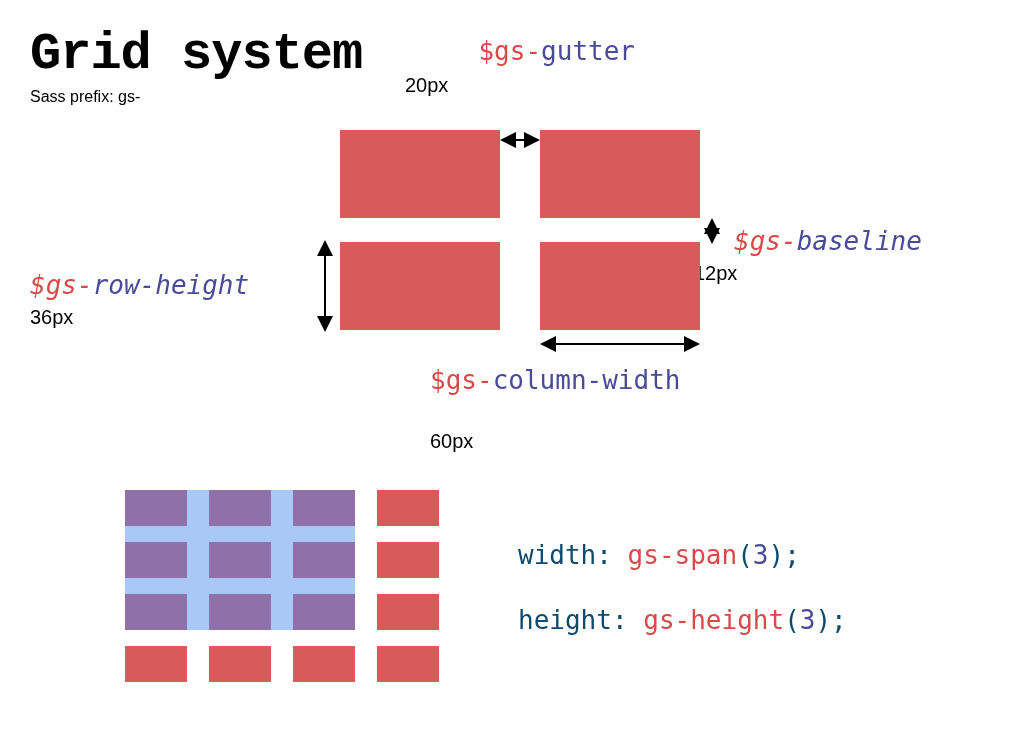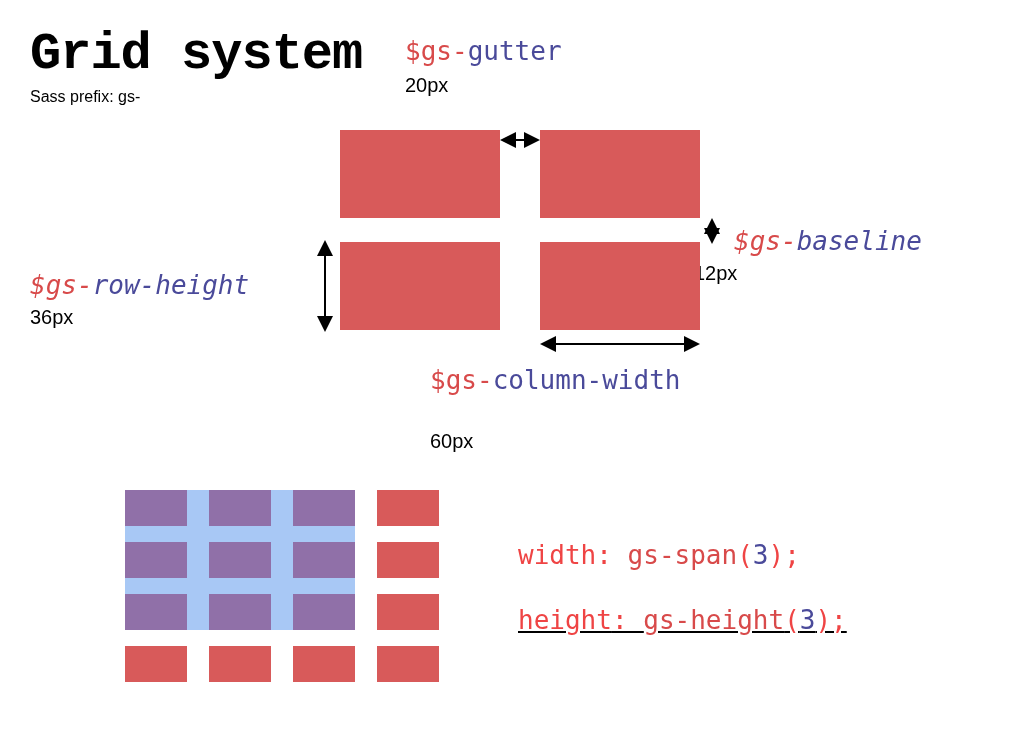--- a/index.html
+++ b/index.html
@@ -28,21 +28,21 @@
     font-size: 16px;
     color: #000;
     font-weight: 400;
   }
   .code {
     font-family: "Menlo", "Consolas", "DejaVu Sans Mono", monospace;
     font-size: 26px;
   }
   .c-red { color: #d84a4a; }
   .c-blue { color: #4a4a9a; }
-  .c-gray { color: #ef4444; }
+  .c-gray { color: #0c4a6e; }
   .val {
     font-family: Helvetica, Arial, sans-serif;
     font-size: 20px;
     color: #000;
     text-align: left;
   }
   
   .upper {
     position: absolute;
     left: 340px;
@@ -52,21 +52,21 @@
   }
   .cell {
     position: absolute;
     background: #d85a5a;
   }
   .tl { left: 0; top: 0; width: 160px; height: 88px; }
   .tr { left: 200px; top: 0; width: 160px; height: 88px; }
   .bl { left: 0; top: 112px; width: 160px; height: 88px; }
   .br { left: 200px; top: 112px; width: 160px; height: 88px; }
   
-  .lbl-gutter { position: absolute; left: 405px; top: 36px; width: 230px; text-align: left; }
+  .lbl-gutter { position: absolute; left: 405px; top: 36px; width: 230px; text-align: right; }
   .lbl-gutter-val { position: absolute; left: 405px; top: 74px; width: 230px; }
   .lbl-baseline { position: absolute; left: 734px; top: 226px; font-style: italic; }
   .lbl-baseline-val { position: absolute; left: 694px; top: 262px; width: 180px; }
   .lbl-rowheight { position: absolute; left: 30px; top: 270px; font-style: italic; }
   .lbl-rowheight-val { position: absolute; left: 30px; top: 306px; width: 270px; }
   .lbl-colwidth { position: absolute; left: 430px; top: 365px; }
   .lbl-colwidth-val { position: absolute; left: 430px; top: 402px; width: 270px; margin-top: 28px; }
   
   svg.arrows {
     position: absolute;
@@ -93,21 +93,21 @@
   .lower .r0 { top: 0; }
   .lower .r1 { top: 52px; }
   .lower .r2 { top: 104px; }
   .lower .r3 { top: 156px; }
   .lower .c0 { left: 0; }
   .lower .c1 { left: 84px; }
   .lower .c2 { left: 168px; }
   .lower .c3 { left: 252px; }
   .lower .blended { background: #9070a8; }
   .code-width { position: absolute; left: 518px; top: 540px; }
-  .code-height { position: absolute; left: 518px; top: 605px; text-decoration: underline; }
+  .code-height { position: absolute; left: 518px; top: 605px; }
 </style>
 </head>
 <body>
 
 <div class="title">Grid system</div>
 <div class="subtitle">Sass prefix: gs-</div>
 
 <div class="code lbl-gutter">
   <span class="c-red">$gs-</span><span class="c-blue">gutter</span>
 </div>

